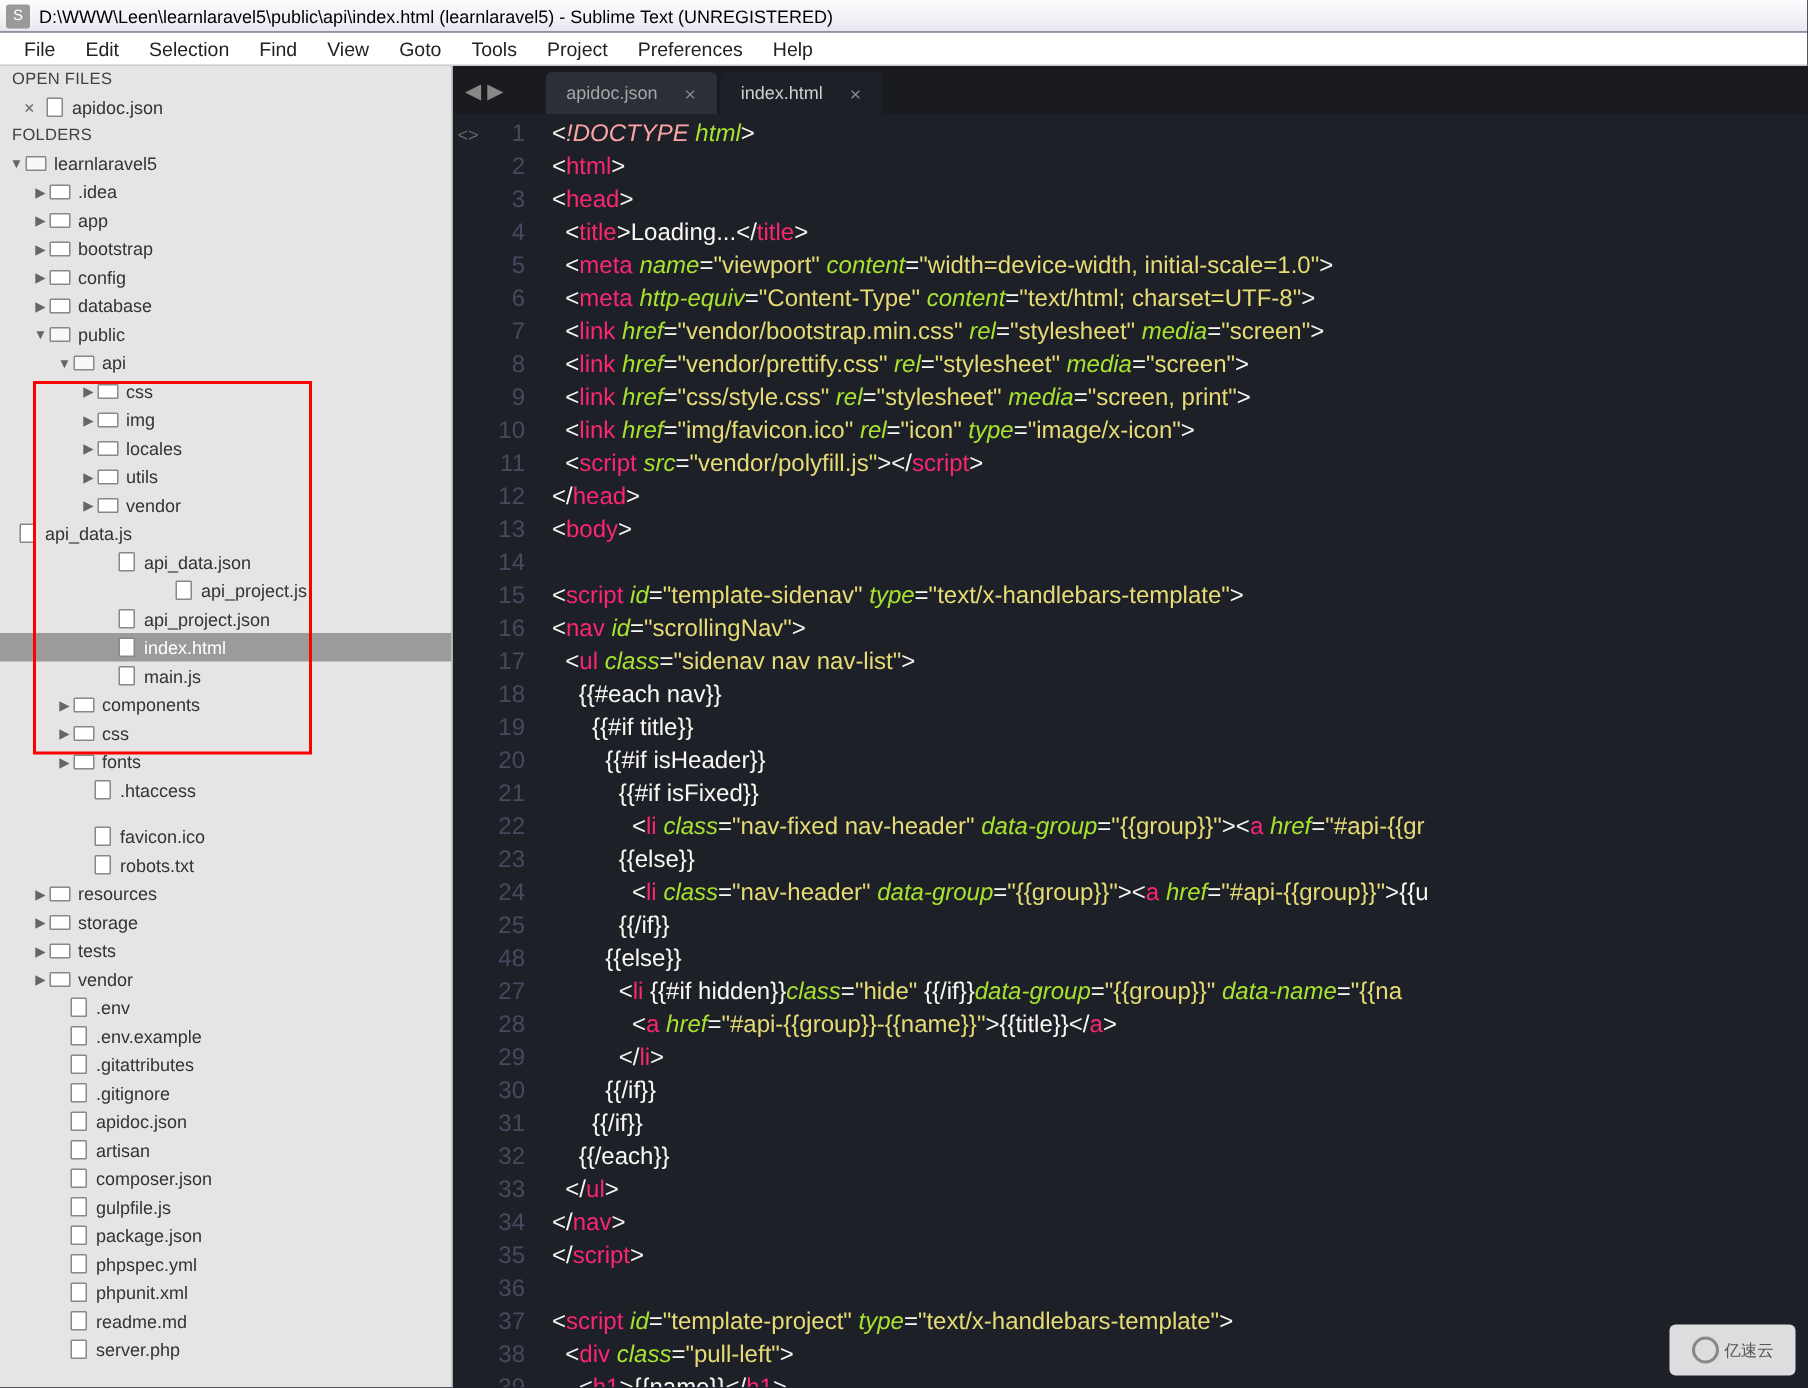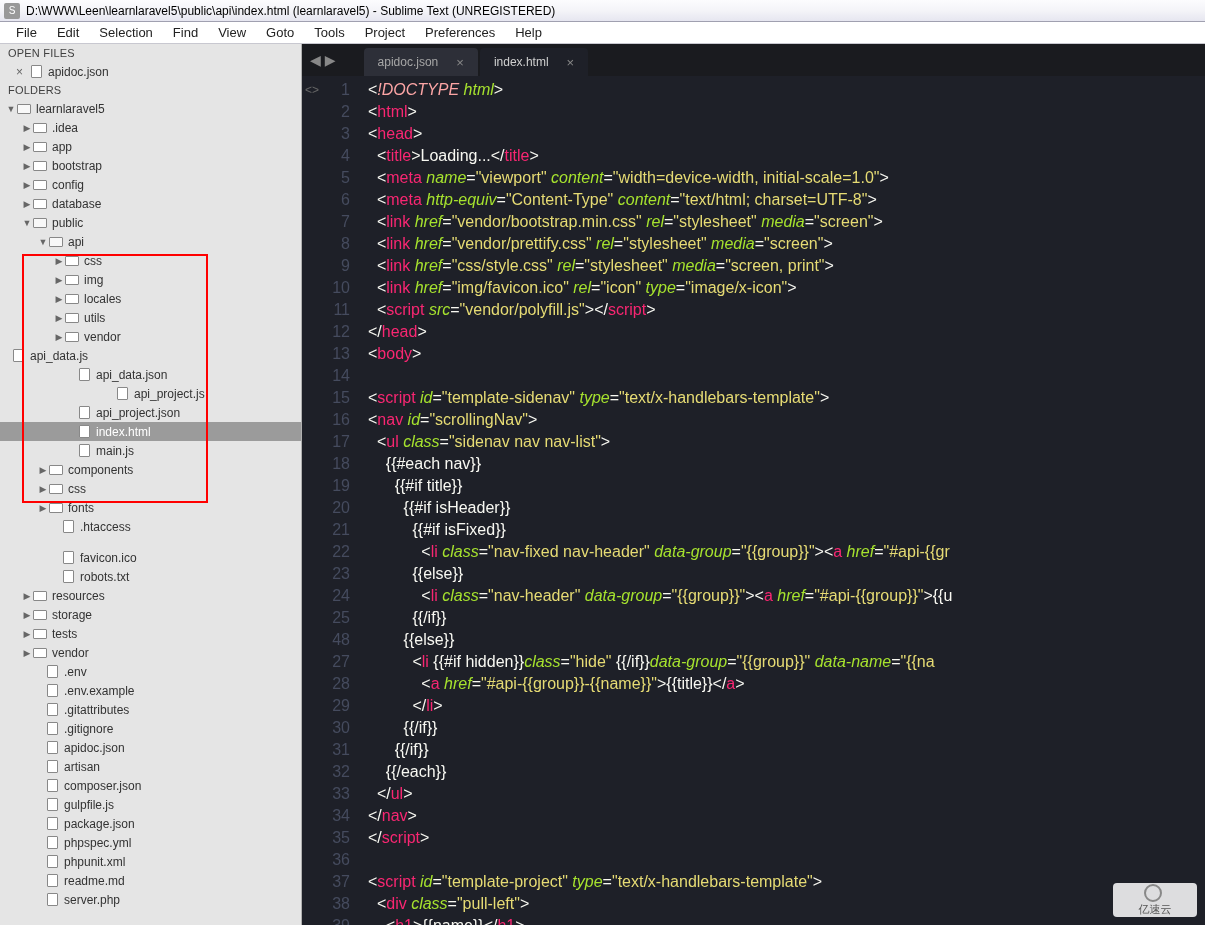--- a/index.html
+++ b/index.html
@@ -31,21 +31,21 @@
 .gutter { width:38px; background:#1e2028; color:#454b5e; text-align:right; padding:3px 10px 0 0; }
 .gutter div { height:22px; }
 .code { flex:1; padding:3px 0 0 8px; color:#d0d0d0; white-space:pre; background:#1e2028; overflow:hidden; }
 .code div { height:22px; }
 .c-tag { color:#f92672; }
 .c-attr { color:#a6e22e; font-style:italic; }
 .c-str { color:#e6db74; }
 .c-punc { color:#f8f8f2; }
 .c-text { color:#f8f8f2; }
 .c-doc { color:#fca5a5; font-style:italic; }
-.watermark { position:absolute; right:8px; bottom:8px; width:84px; height:34px; background:rgba(255,255,255,0.85); border-radius:4px; display:flex; align-items:center; justify-content:center; font-size:11px; color:#555;flex-direction:column; }
+.watermark { position:absolute; right:8px; bottom:8px; width:84px; height:34px; background:rgba(255,255,255,0.85); border-radius:4px; display:flex; align-items:center; justify-content:center; font-size:11px; color:#555; }
 .watermark .logo { width:18px; height:18px; border:2px solid #888; border-radius:50%; margin-right:4px; position:relative; }
 </style>
 </head>
 <body>
 
 <div class="title-bar">
   <div class="app-icon">S</div>
   <span>D:\WWW\Leen\learnlaravel5\public\api\index.html (learnlaravel5) - Sublime Text (UNREGISTERED)</span>
 </div>
 

